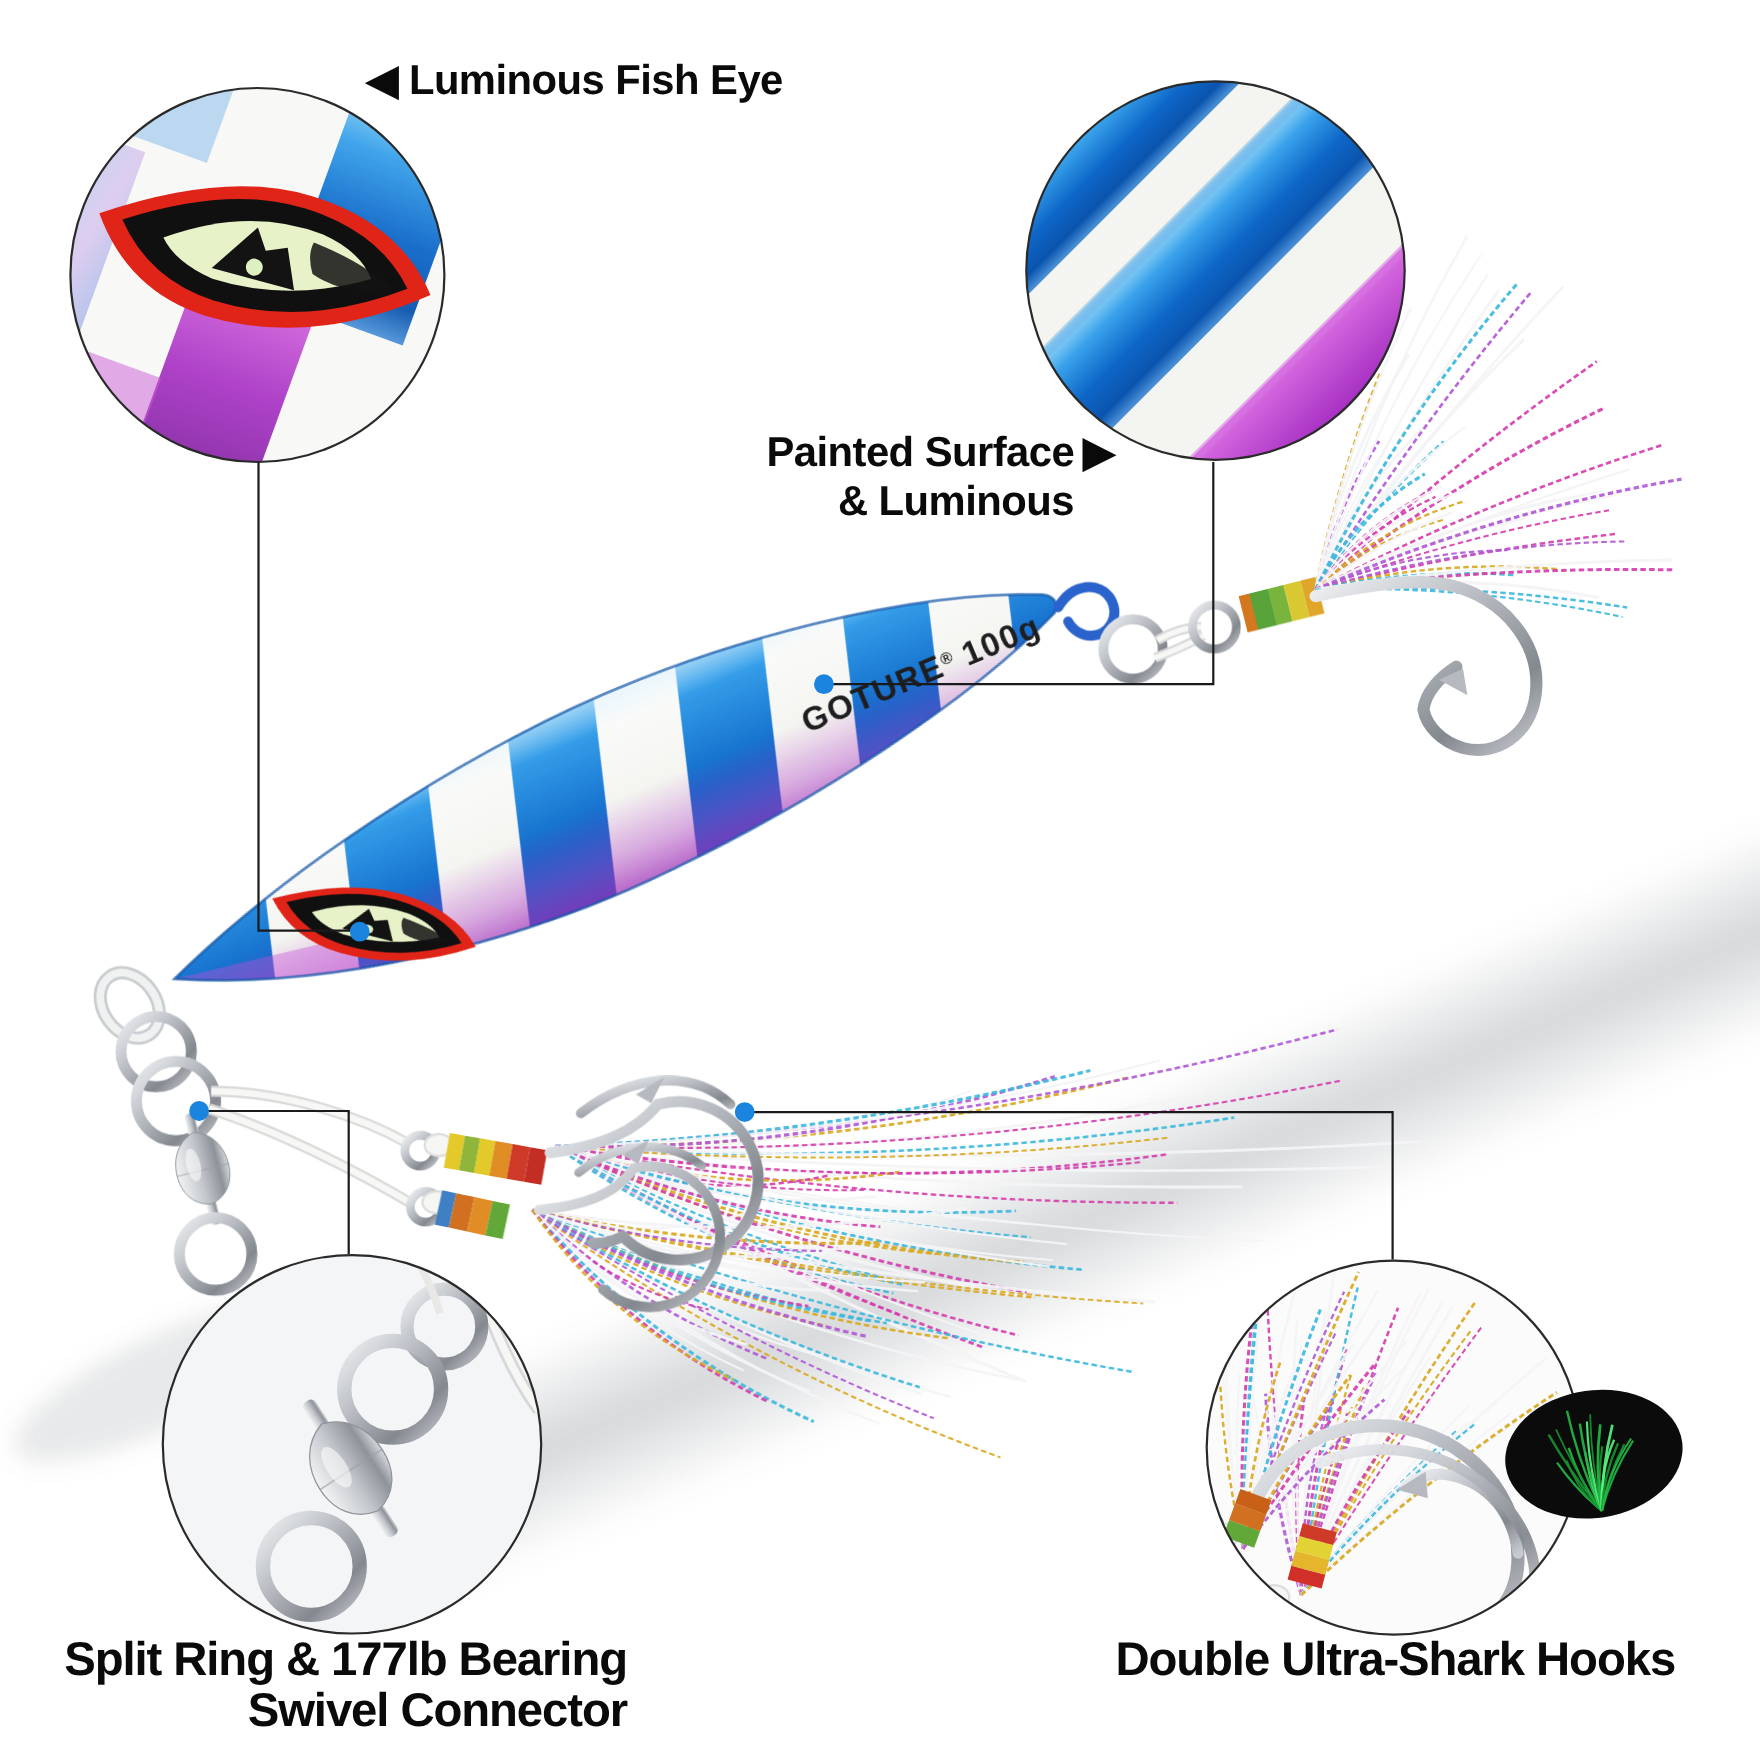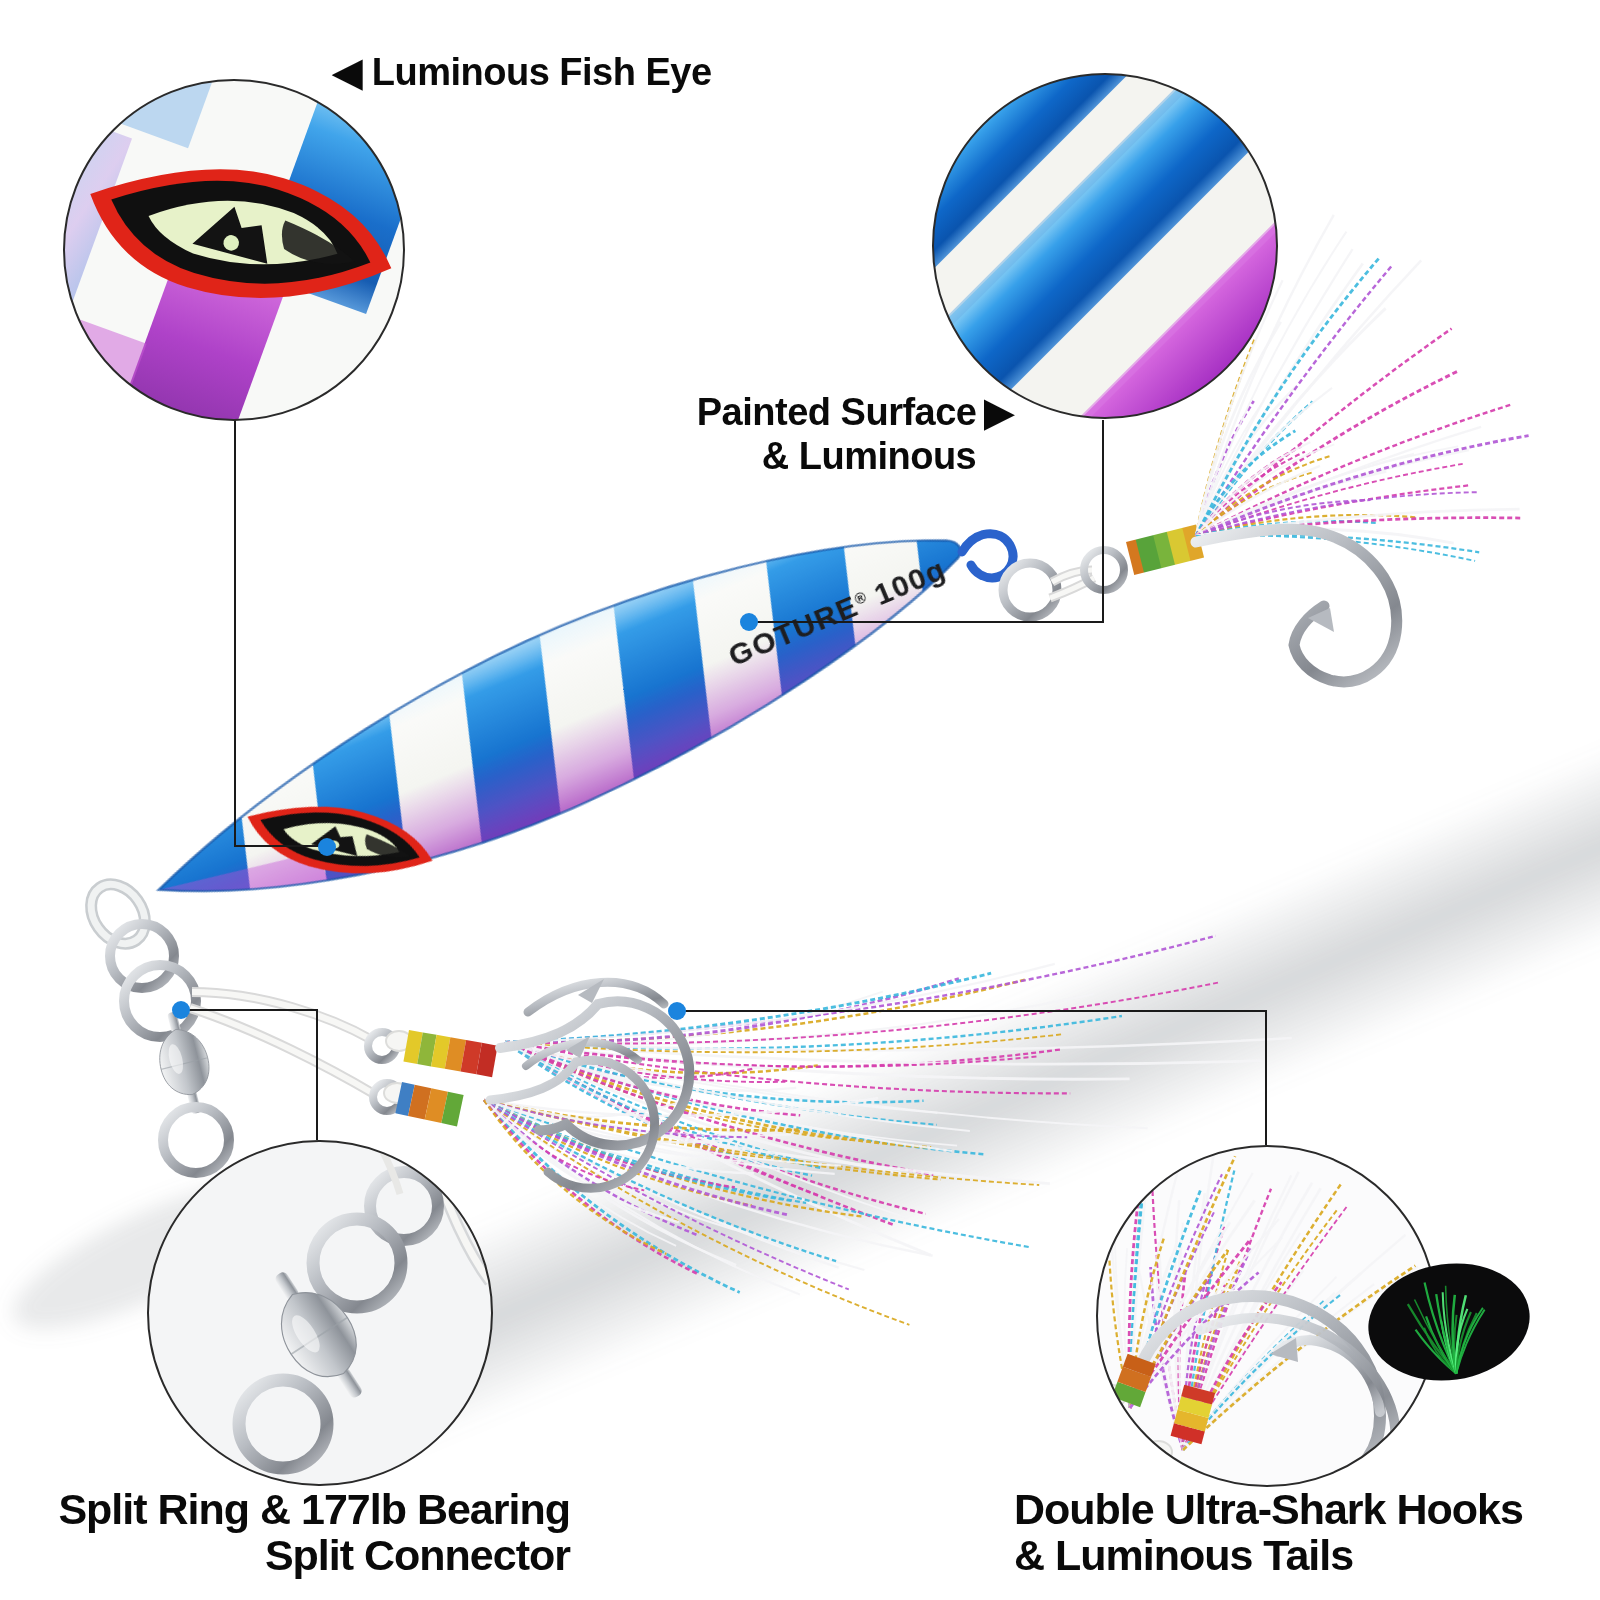--- a/index.html
+++ b/index.html
@@ -520,20 +520,19 @@
     <span class="arrow">◀</span><span>Luminous Fish Eye</span>
   </div>
 
   <div class="label" id="painted-label">
     <span>Painted Surface</span><span class="arrow">▶</span><br>
     <span class="line2">&amp; Luminous</span>
   </div>
 
   <div class="label" id="swivel-label">
     <span>Split Ring &amp; 177lb Bearing</span><br>
-    <span>Split Connector</span>
+    <span>Swivel Connector</span>
   </div>
 
   <div class="label" id="hooks-label">
     <span>Double Ultra-Shark Hooks</span><br>
-    <span>&amp; Luminous Tails</span>
   </div>
 </div>
 
 </body></html>

